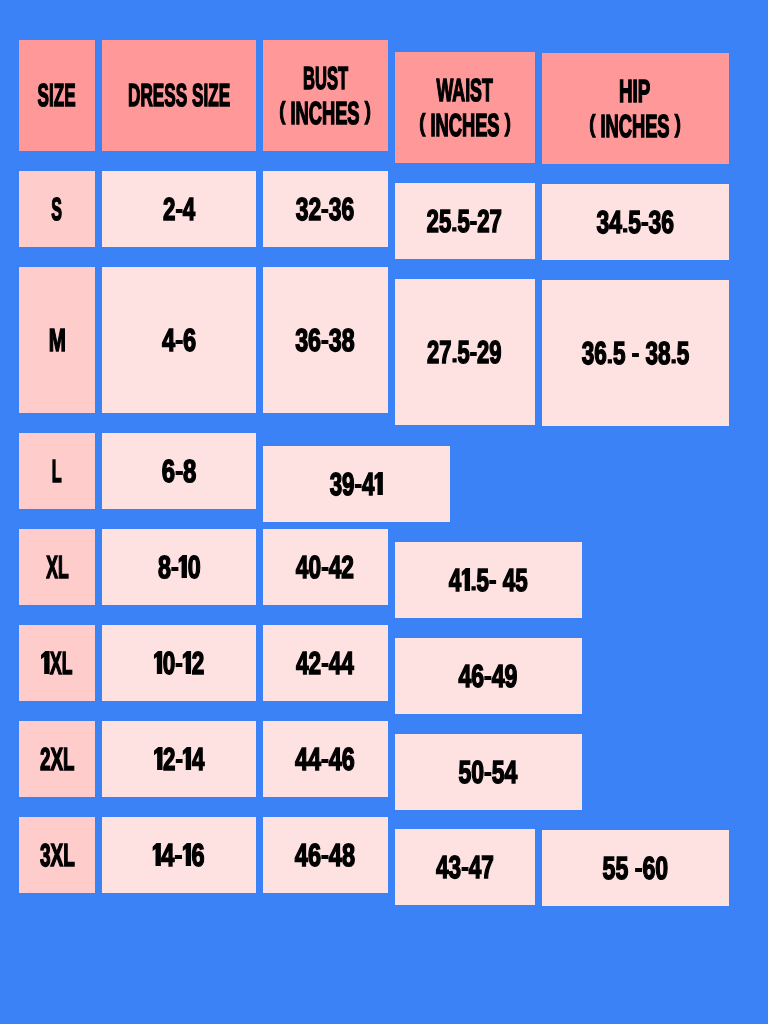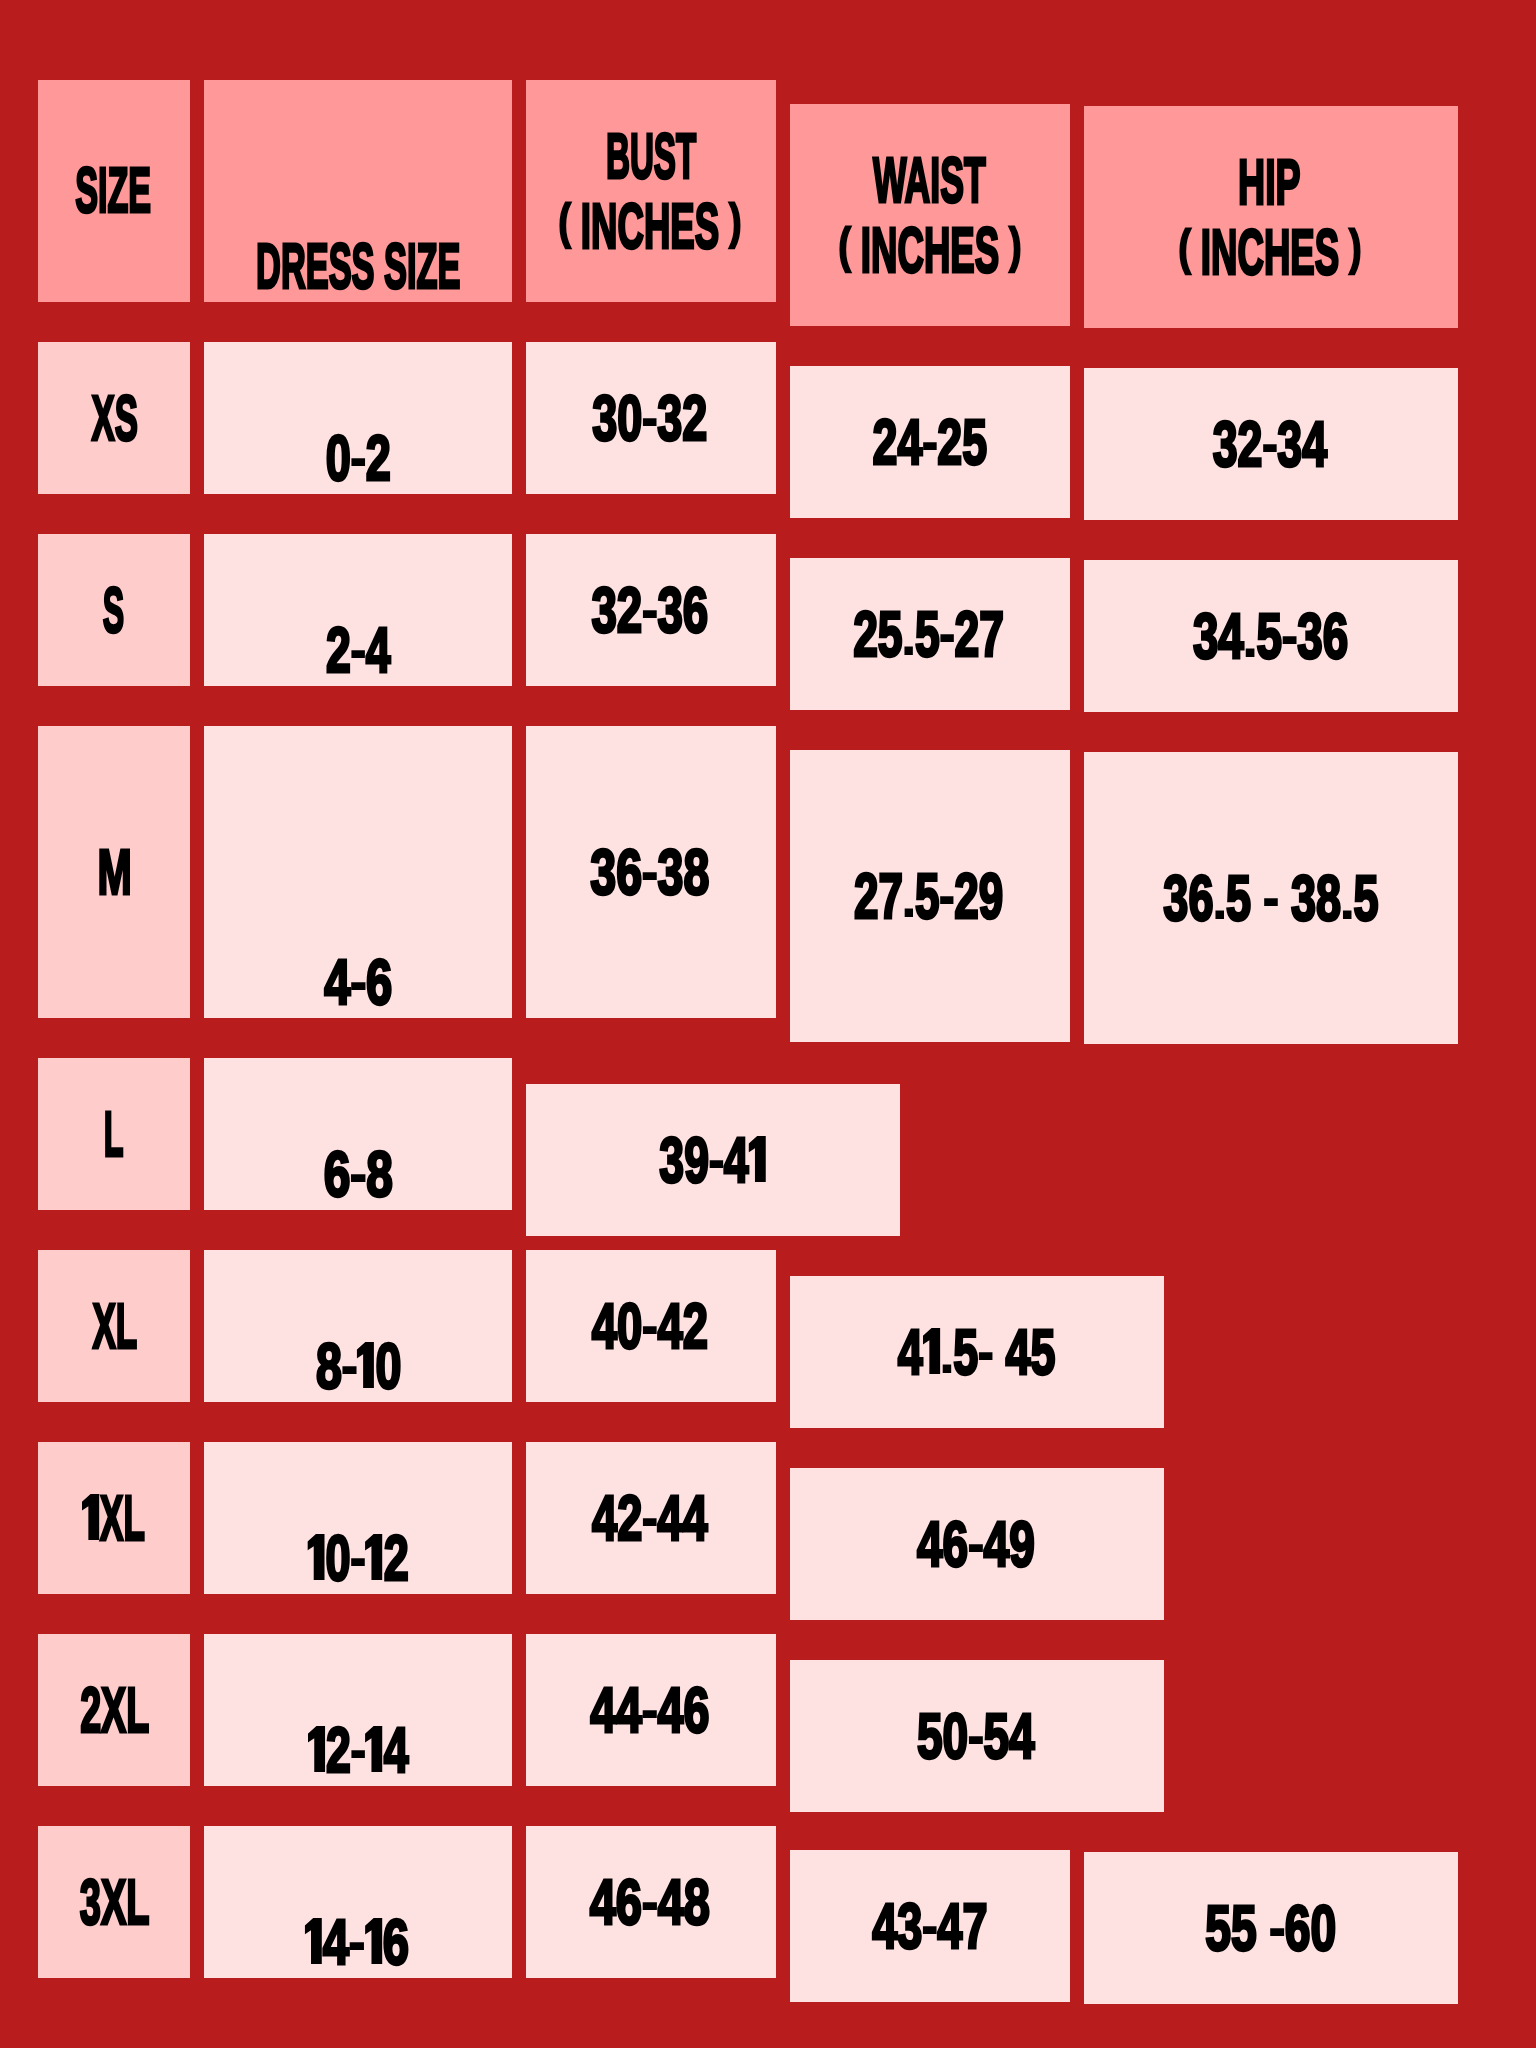--- a/index.html
+++ b/index.html
@@ -3,34 +3,34 @@
 <meta charset="utf-8">
 <title>Size Chart</title>
 <style>
   html,body{margin:0;padding:0;}
   body{
     width:768px;height:1024px;background:#FFFFFF;
     font-family:"Liberation Sans",sans-serif;overflow:hidden;
     -webkit-font-smoothing:antialiased;
     text-rendering:geometricPrecision;
   }
-  .sheet{position:relative;width:768px;height:1024px;background:#b91c1c;}
+  .sheet{position:relative;width:768px;height:1024px;background:#3b82f6;}
 
   
   .size-chart{
     position:absolute;left:19px;top:40px;width:709.5px;
     display:flex;flex-direction:column;row-gap:6.89px;
   }
   .chart-row{display:flex;column-gap:6.9px;}
   .cell{
     display:flex;align-items:center;justify-content:center;
     text-align:center;color:#000000;box-sizing:border-box;overflow:hidden;
   }
   .col-1{width:76px;flex:0 0 76px;}
-  .col-2{width:154px;flex:0 0 154px;align-items:flex-end;}
+  .col-2{width:154px;flex:0 0 154px;}
   .col-3{width:125px;flex:0 0 125px;}
   .col-4{width:140px;flex:0 0 140px;margin-top:12px;}
   .col-5{width:187px;flex:0 0 187px;margin-top:13px;}
 
   .header-row .cell{background:#FF9999;height:111.17px;}
   .body-row  .cell{height:76.14px;}
   .body-row.tall .cell{height:146.06px;}
   .body-row .col-1{background:#FFCCCC;}
   .body-row .col-2,
   .body-row .col-3,
@@ -90,37 +90,20 @@
       <div class="cell col-5">
         <div class="hdr-stack">
           <span class="label" style="transform: scaleX(0.5866) translateZ(0px);">HIP</span>
           <span class="label" style="transform: scaleX(0.572) translateZ(0px);"><span class="paren">(</span> INCHES <span class="paren">)</span></span>
         </div>
       </div>
     </div>
 
     <div class="chart-row body-row">
       <div class="cell col-1">
-          <span class="label" style="transform: scaleX(0.5432) translateZ(0px);">XS</span>
-        </div>
-      <div class="cell col-2">
-          <span class="label" style="transform: scaleX(0.704) translateZ(0px);">0<span class="dash">-</span>2</span>
-        </div>
-      <div class="cell col-3">
-          <span class="label" style="transform: scaleX(0.7026) translateZ(0px);">30<span class="dash">-</span>32</span>
-        </div>
-      <div class="cell col-4">
-          <span class="label" style="transform: scaleX(0.6994) translateZ(0px);">24<span class="dash">-</span>25</span>
-        </div>
-      <div class="cell col-5">
-          <span class="label" style="transform: scaleX(0.6989) translateZ(0px);">32<span class="dash">-</span>34</span>
-        </div>
-    </div>
-    <div class="chart-row body-row">
-      <div class="cell col-1">
           <span class="label" style="transform: scaleX(0.5008) translateZ(0px);">S</span>
         </div>
       <div class="cell col-2">
           <span class="label" style="transform: scaleX(0.6975) translateZ(0px);">2<span class="dash">-</span>4</span>
         </div>
       <div class="cell col-3">
           <span class="label" style="transform: scaleX(0.7138) translateZ(0px);">32<span class="dash">-</span>36</span>
         </div>
       <div class="cell col-4">
           <span class="label" style="transform: scaleX(0.6946) translateZ(0px);">25<span class="dot">.</span>5<span class="dash">-</span>27</span>

